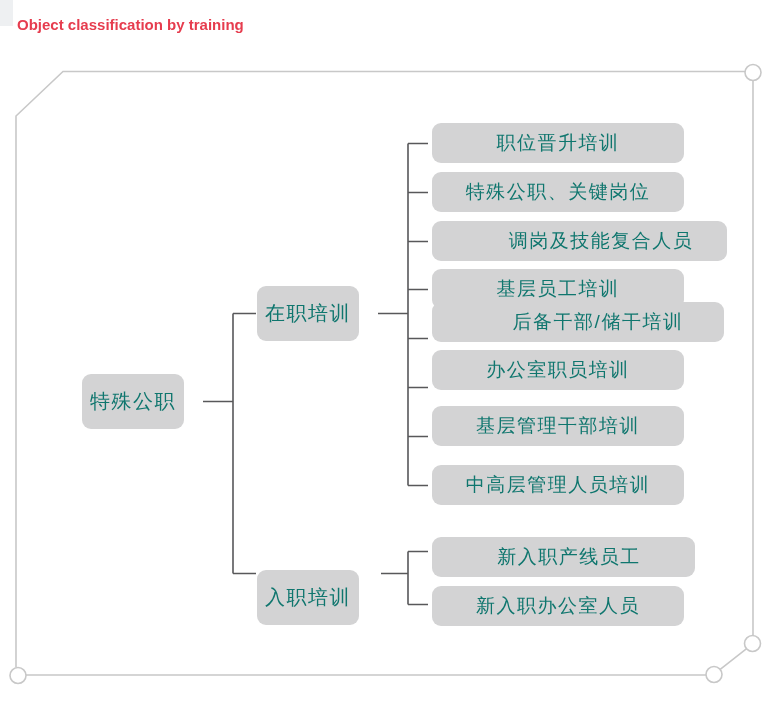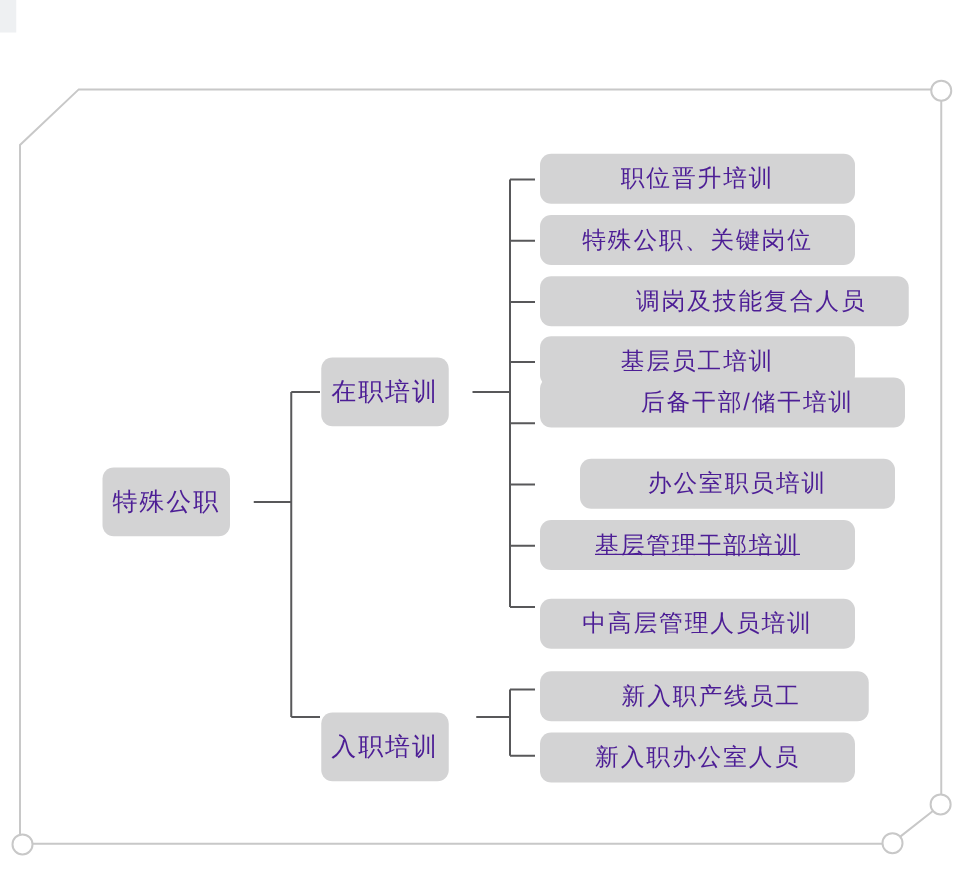--- a/index.html
+++ b/index.html
@@ -19,31 +19,32 @@
     font-size:22px;font-weight:bold;letter-spacing:1px;color:#e63c4e;
   }
   .title .en{
     font-size:15px;font-weight:bold;color:#e63c4e;
   }
   svg.lines{position:absolute;left:0;top:0;z-index:1;}
   .box{
     position:absolute;z-index:2;
     background:#d3d3d4;border-radius:9px;
     display:flex;align-items:center;justify-content:center;
-    color:#4c1d95;font-size:20px;letter-spacing:1.5px;white-space:nowrap;
+    color:#0f766e;font-size:20px;letter-spacing:1.5px;white-space:nowrap;
   }
   .leaf{left:432px;width:252px;height:40px;font-size:19px;}
   .node{width:102px;height:55px;}
 </style>
 </head>
 <body>
 
 <div class="corner-artifact"></div>
 
 <div class="title">
+  <span class="en">Object classification by training</span>
 </div>
 
 <svg class="lines" width="773" height="703" viewBox="0 0 773 703">
 
   <g fill="none" stroke="#c8c8c8" stroke-width="1.6">
     <path d="M 745 71.5 L 63 71.5 L 16 116 L 16 667.5
              M 753 80.5 L 753 635.5
              M 746.3 648.8 L 720.2 669.3
              M 706 675 L 26 675"></path>
     <circle cx="753" cy="72.5" r="8" fill="#ffffff"></circle>
@@ -80,18 +81,18 @@
 <div class="box node" style="left:82px;top:374px;">特殊公职</div>
 
 <div class="box node" style="left:257px;top:286px;">在职培训</div>
 <div class="box node" style="left:257px;top:570px;">入职培训</div>
 
 <div class="box leaf" style="top:123px;">职位晋升培训</div>
 <div class="box leaf" style="top:172px;">特殊公职、关键岗位</div>
 <div class="box leaf" style="top:221px;padding-left:43px;">调岗及技能复合人员</div>
 <div class="box leaf" style="top:269px;">基层员工培训</div>
 <div class="box leaf" style="top:302px;padding-left:40px;">后备干部/储干培训</div>
-<div class="box leaf" style="top:367px;margin-left:32px;">办公室职员培训</div>
-<div class="box leaf" style="top:416px;text-decoration:underline;">基层管理干部培训</div>
-<div class="box leaf" style="top:479px;">中高层管理人员培训</div>
+<div class="box leaf" style="top:350px;">办公室职员培训</div>
+<div class="box leaf" style="top:406px;">基层管理干部培训</div>
+<div class="box leaf" style="top:465px;">中高层管理人员培训</div>
 
 <div class="box leaf" style="top:537px;padding-left:11px;">新入职产线员工</div>
 <div class="box leaf" style="top:586px;">新入职办公室人员</div>
 
 </body></html>

